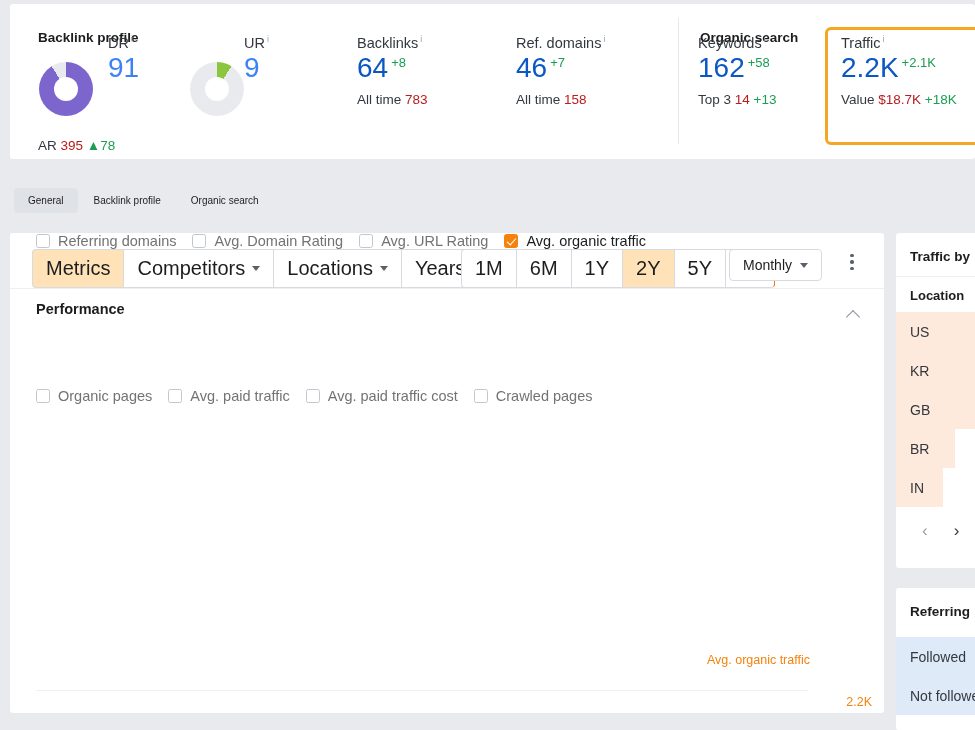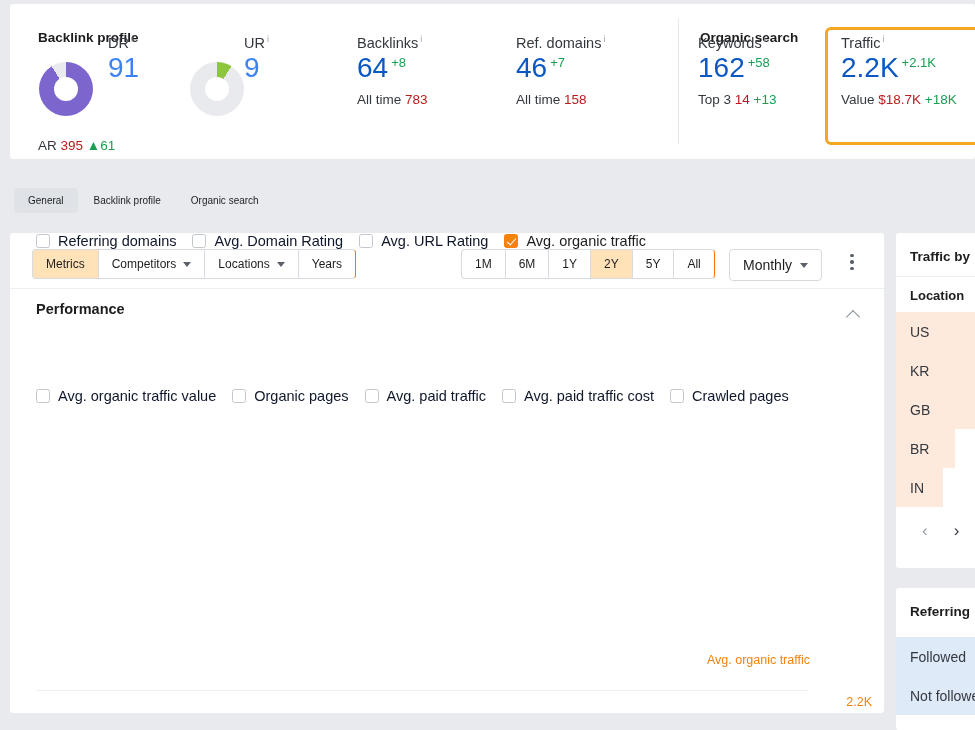--- a/index.html
+++ b/index.html
@@ -81,21 +81,21 @@
     position: absolute; left: 10px; top: 233px;
     width: 874px; height: 480px;
     background: #fff; border-radius: 3px;
   }
   .toolbar {
     position: absolute; left: 0; top: 0; width: 100%; height: 56px;
     border-bottom: 1px solid #eceef1;
   }
   .btn-group { position: absolute; display: flex; }
   .btn {
-    font-size: 12px; color: #1c1d1f; background: #fff;
+    font-size: 20px; color: #1c1d1f; background: #fff;
     border: 1px solid #d7dbe0; border-right: none;
     padding: 7px 13px; cursor: pointer; white-space: nowrap;
     display: flex; align-items: center; gap: 7px;
   }
   .btn:first-child { border-radius: 4px 0 0 4px; }
   .btn:last-child { border-right: 1px solid #f97316; border-radius: 0 4px 4px 0; }
   .btn.active { background: #ffe2b8; }
   .caret {
     width: 0; height: 0; border-left: 4.5px solid transparent;
     border-right: 4.5px solid transparent; border-top: 5px solid #5a6169;
@@ -137,21 +137,21 @@
     width: 14px; height: 14px; border: 1.5px solid #c2c7ce;
     border-radius: 2.5px; background: #fff; margin-right: 8px; flex: none;
     position: relative;
   }
   .cb-item.checked .cb-box { background: #f5820d; border-color: #f5820d; }
   .cb-item.checked .cb-box:after {
     content: ""; position: absolute; left: 4px; top: 0.5px;
     width: 4px; height: 8px; border: solid #fff;
     border-width: 0 1.8px 1.8px 0; transform: rotate(42deg);
   }
-  .cb-label { font-size: 14.5px; color: #0f172a; }
+  .cb-label { font-size: 14.5px; color: #737373; }
   .cb-item.checked .cb-label { color: #1c1d1f; }
 
   
   .chart {
     position: absolute; left: 26px; top: 420px;
     width: 836px; height: 290px;
   }
   .legend-lbl {
     position: absolute; right: 62px; top: 0;
     font-size: 12.5px; color: #f5820d;
@@ -212,21 +212,21 @@
   <div class="metric" style="left:98px; top:30px;">
     <div class="label">
       <span>DR</span><sup>i</sup>
     </div>
     <div class="big">91</div>
   </div>
   <div class="metric" style="left:28px; top:126px;">
     <div class="sub">
       <span>AR</span>
       <span class="blue">395</span>
-      <span class="green">▲61</span>
+      <span class="green">▲78</span>
     </div>
   </div>
 
   <div class="donut" style="left:180px; top:58px; width:54px; height:54px;
               background: conic-gradient(#8cc63e 0% 9%, #e8eaed 9% 100%);">
     <div class="hole" style="left:15px; top:15px; width:24px; height:24px;"></div>
   </div>
   <div class="metric" style="left:234px; top:30px;">
     <div class="label">
       <span>UR</span><sup>i</sup>
@@ -351,24 +351,20 @@
     </div>
     <div class="cb-item checked">
       <span class="cb-box"></span>
       <span class="cb-label">Avg. organic traffic</span>
     </div>
   </div>
 
   <div class="cb-row" style="left:26px; top:155px;">
     <div class="cb-item">
       <span class="cb-box"></span>
-      <span class="cb-label">Avg. organic traffic value</span>
-    </div>
-    <div class="cb-item">
-      <span class="cb-box"></span>
       <span class="cb-label">Organic pages</span>
     </div>
     <div class="cb-item">
       <span class="cb-box"></span>
       <span class="cb-label">Avg. paid traffic</span>
     </div>
     <div class="cb-item">
       <span class="cb-box"></span>
       <span class="cb-label">Avg. paid traffic cost</span>
     </div>

